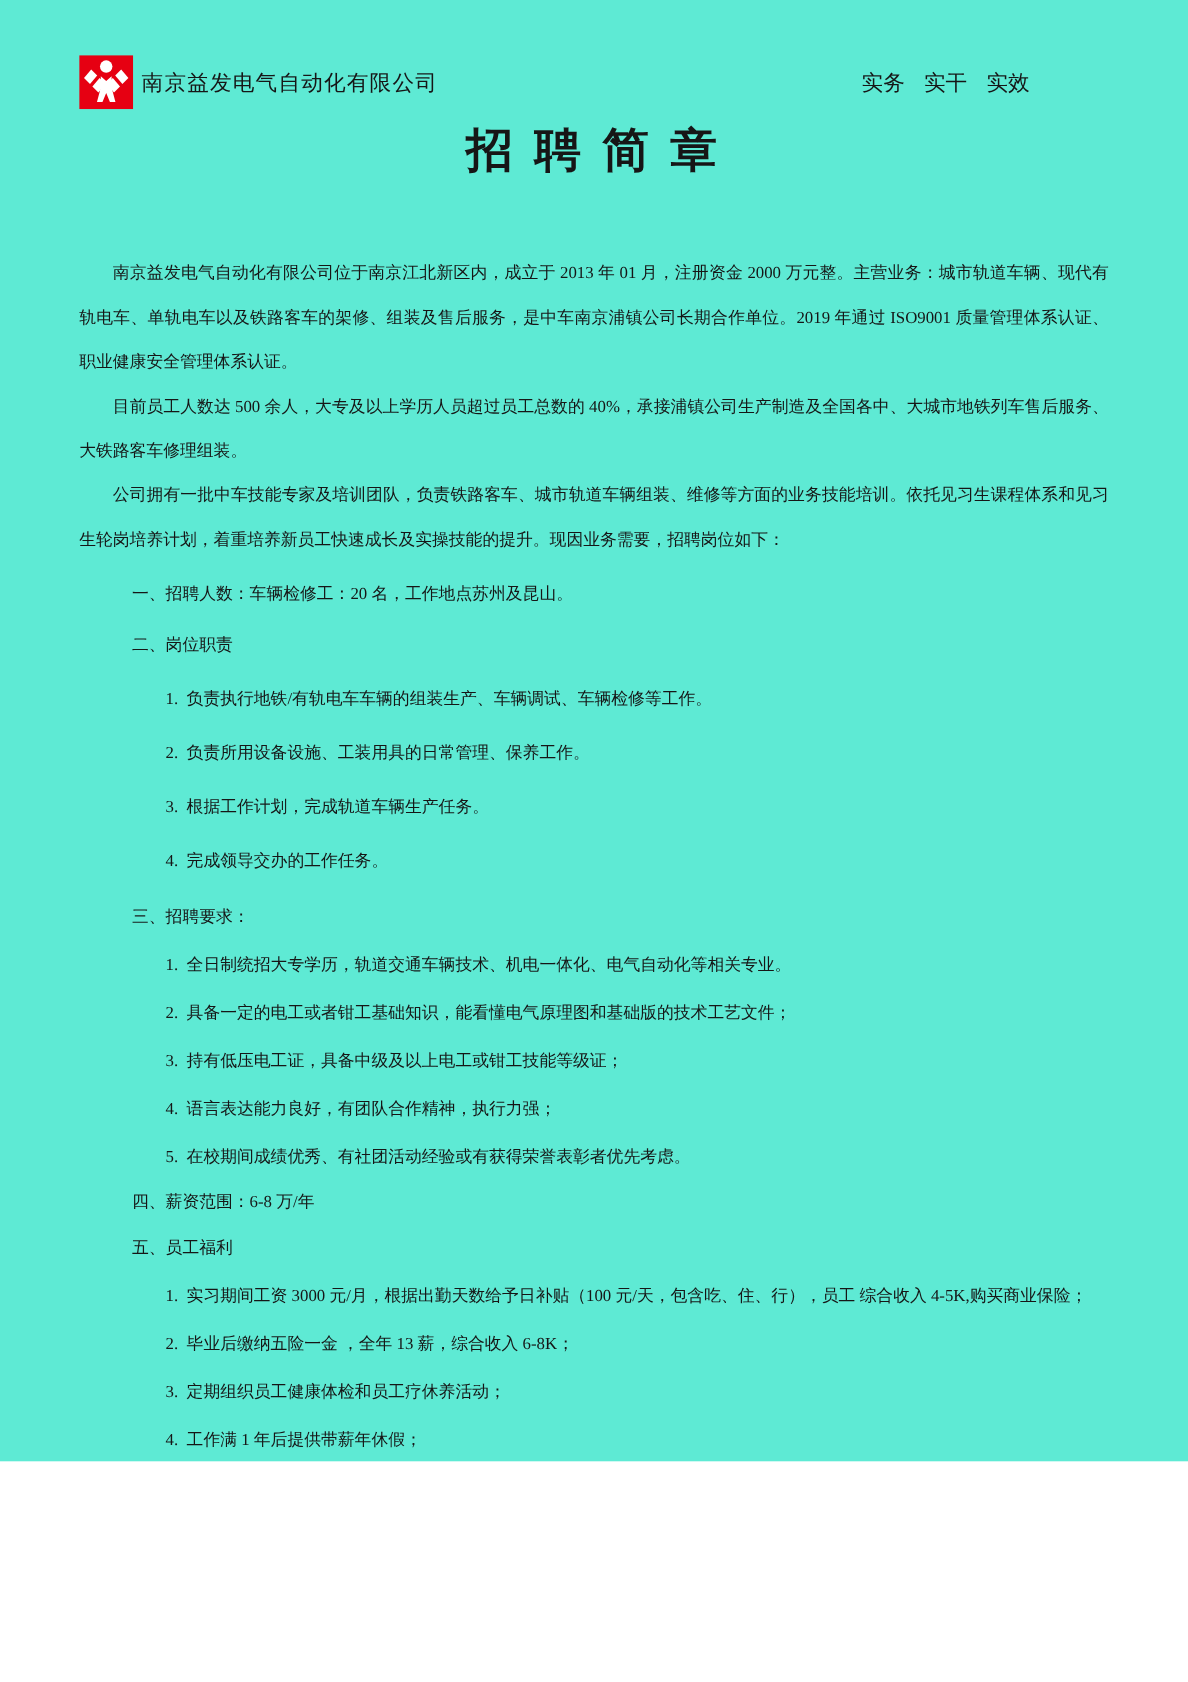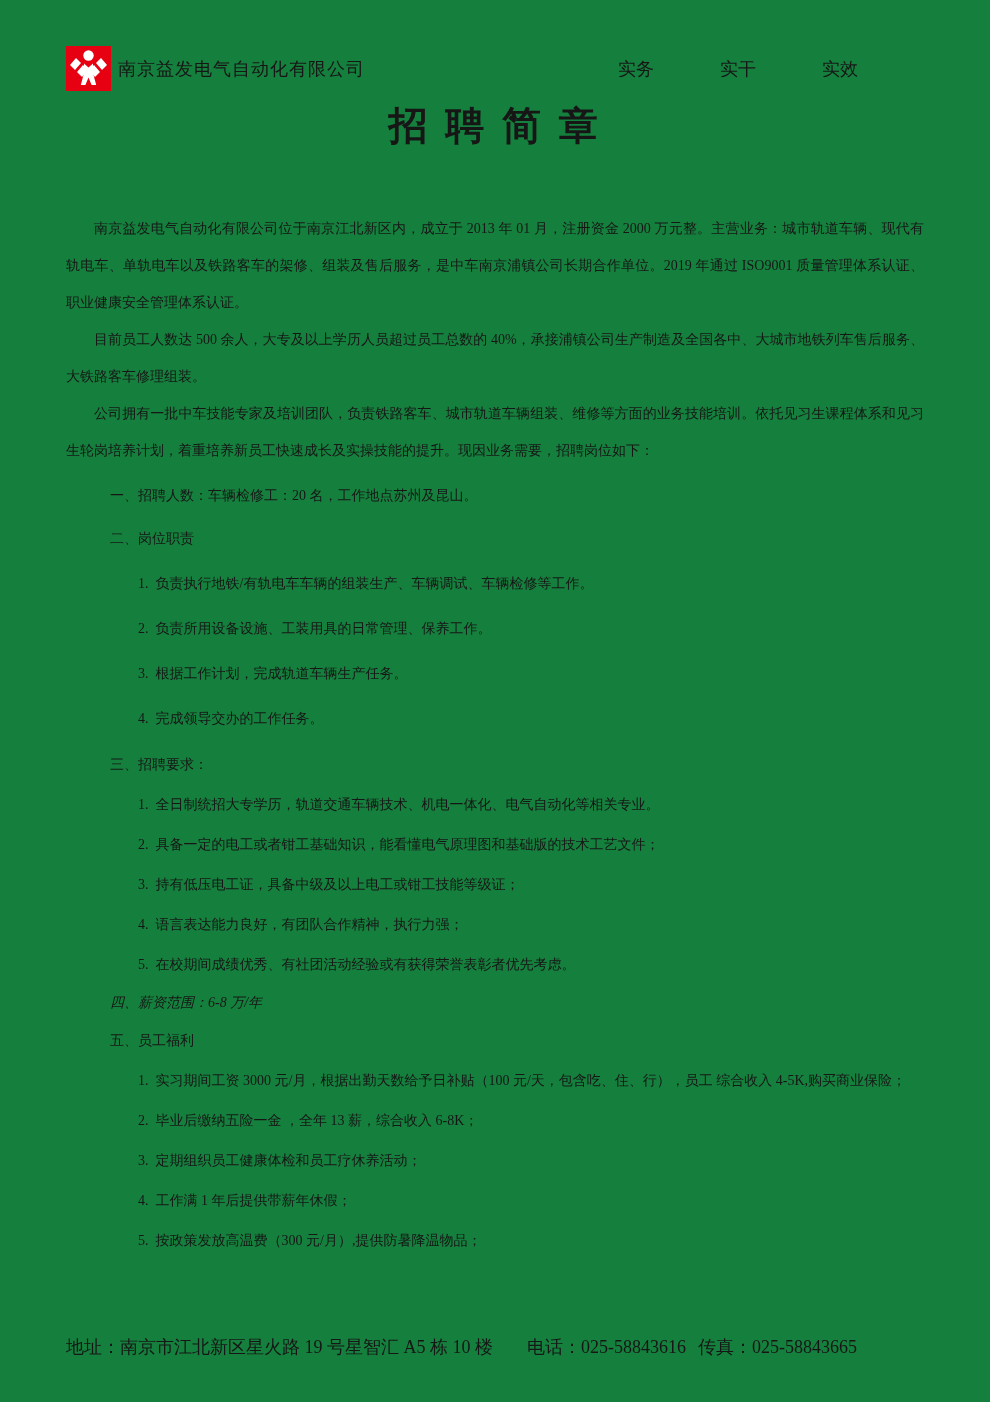--- a/index.html
+++ b/index.html
@@ -1,40 +1,40 @@
 <!DOCTYPE html>
 <html><head>
 <meta charset="utf-8">
 <style>
   html, body { margin: 0; padding: 0; background: #ffffff; }
   .page {
-    width: 990px; height: 1402px; position: relative; overflow: hidden;
-    background: #15803d; color: #161616;
+    width: 990px; height: 1218px; position: relative; overflow: hidden;
+    background: #5eead4; color: #161616;
     font-family: "Liberation Serif", "DejaVu Serif", serif;
   }
   .doc-header {
     display: flex; justify-content: space-between; align-items: center;
     padding: 45px 66px 0 66px; height: 47px;
   }
   .brand { display: flex; align-items: center; gap: 7px; }
   .logo { width: 45px; height: 45px; display: block; flex: 0 0 auto; }
   .company-name { font-size: 18px; letter-spacing: 1px; }
-  .slogans { display: flex; gap: 66px; font-size: 18px; margin-right: 66px; }
+  .slogans { display: flex; gap: 16px; font-size: 18px; margin-right: 66px; }
   .title {
     margin: 14px 0 0 0; text-align: center;
     font-size: 39px; font-weight: bold; letter-spacing: 4px; line-height: 40px;
   }
   .body { margin: 64px 66px 0 66px; font-size: 14px; line-height: 37px; }
   .body p { margin: 0; }
   .intro { text-indent: 2em; text-align: justify; }
   .sec-heading { padding-left: 44px; }
   .sec-heading.s1 { margin-top: 8px; }
   .sec-heading.s2 { margin-top: 6px; }
   .sec-heading.s3 { margin-top: 9px; }
-  .sec-heading.s4 { margin-top: 1px; font-style: italic; }
+  .sec-heading.s4 { margin-top: 1px; }
   .sec-heading.s5 { margin-top: 1px; }
   .num-item { padding-left: 106px; text-indent: -34px; white-space: pre-wrap; text-align: justify; }
   .duties .num-item { margin-top: 8px; }
   .reqs .num-item { margin-top: 3px; }
   .benefits .num-item { margin-top: 3px; }
   .footer {
     position: absolute; left: 66px; top: 1334px; right: 40px;
     display: flex; gap: 12px; font-size: 18px; line-height: 26px; white-space: nowrap;
   }
   .footer .phone { margin-left: 22px; }

